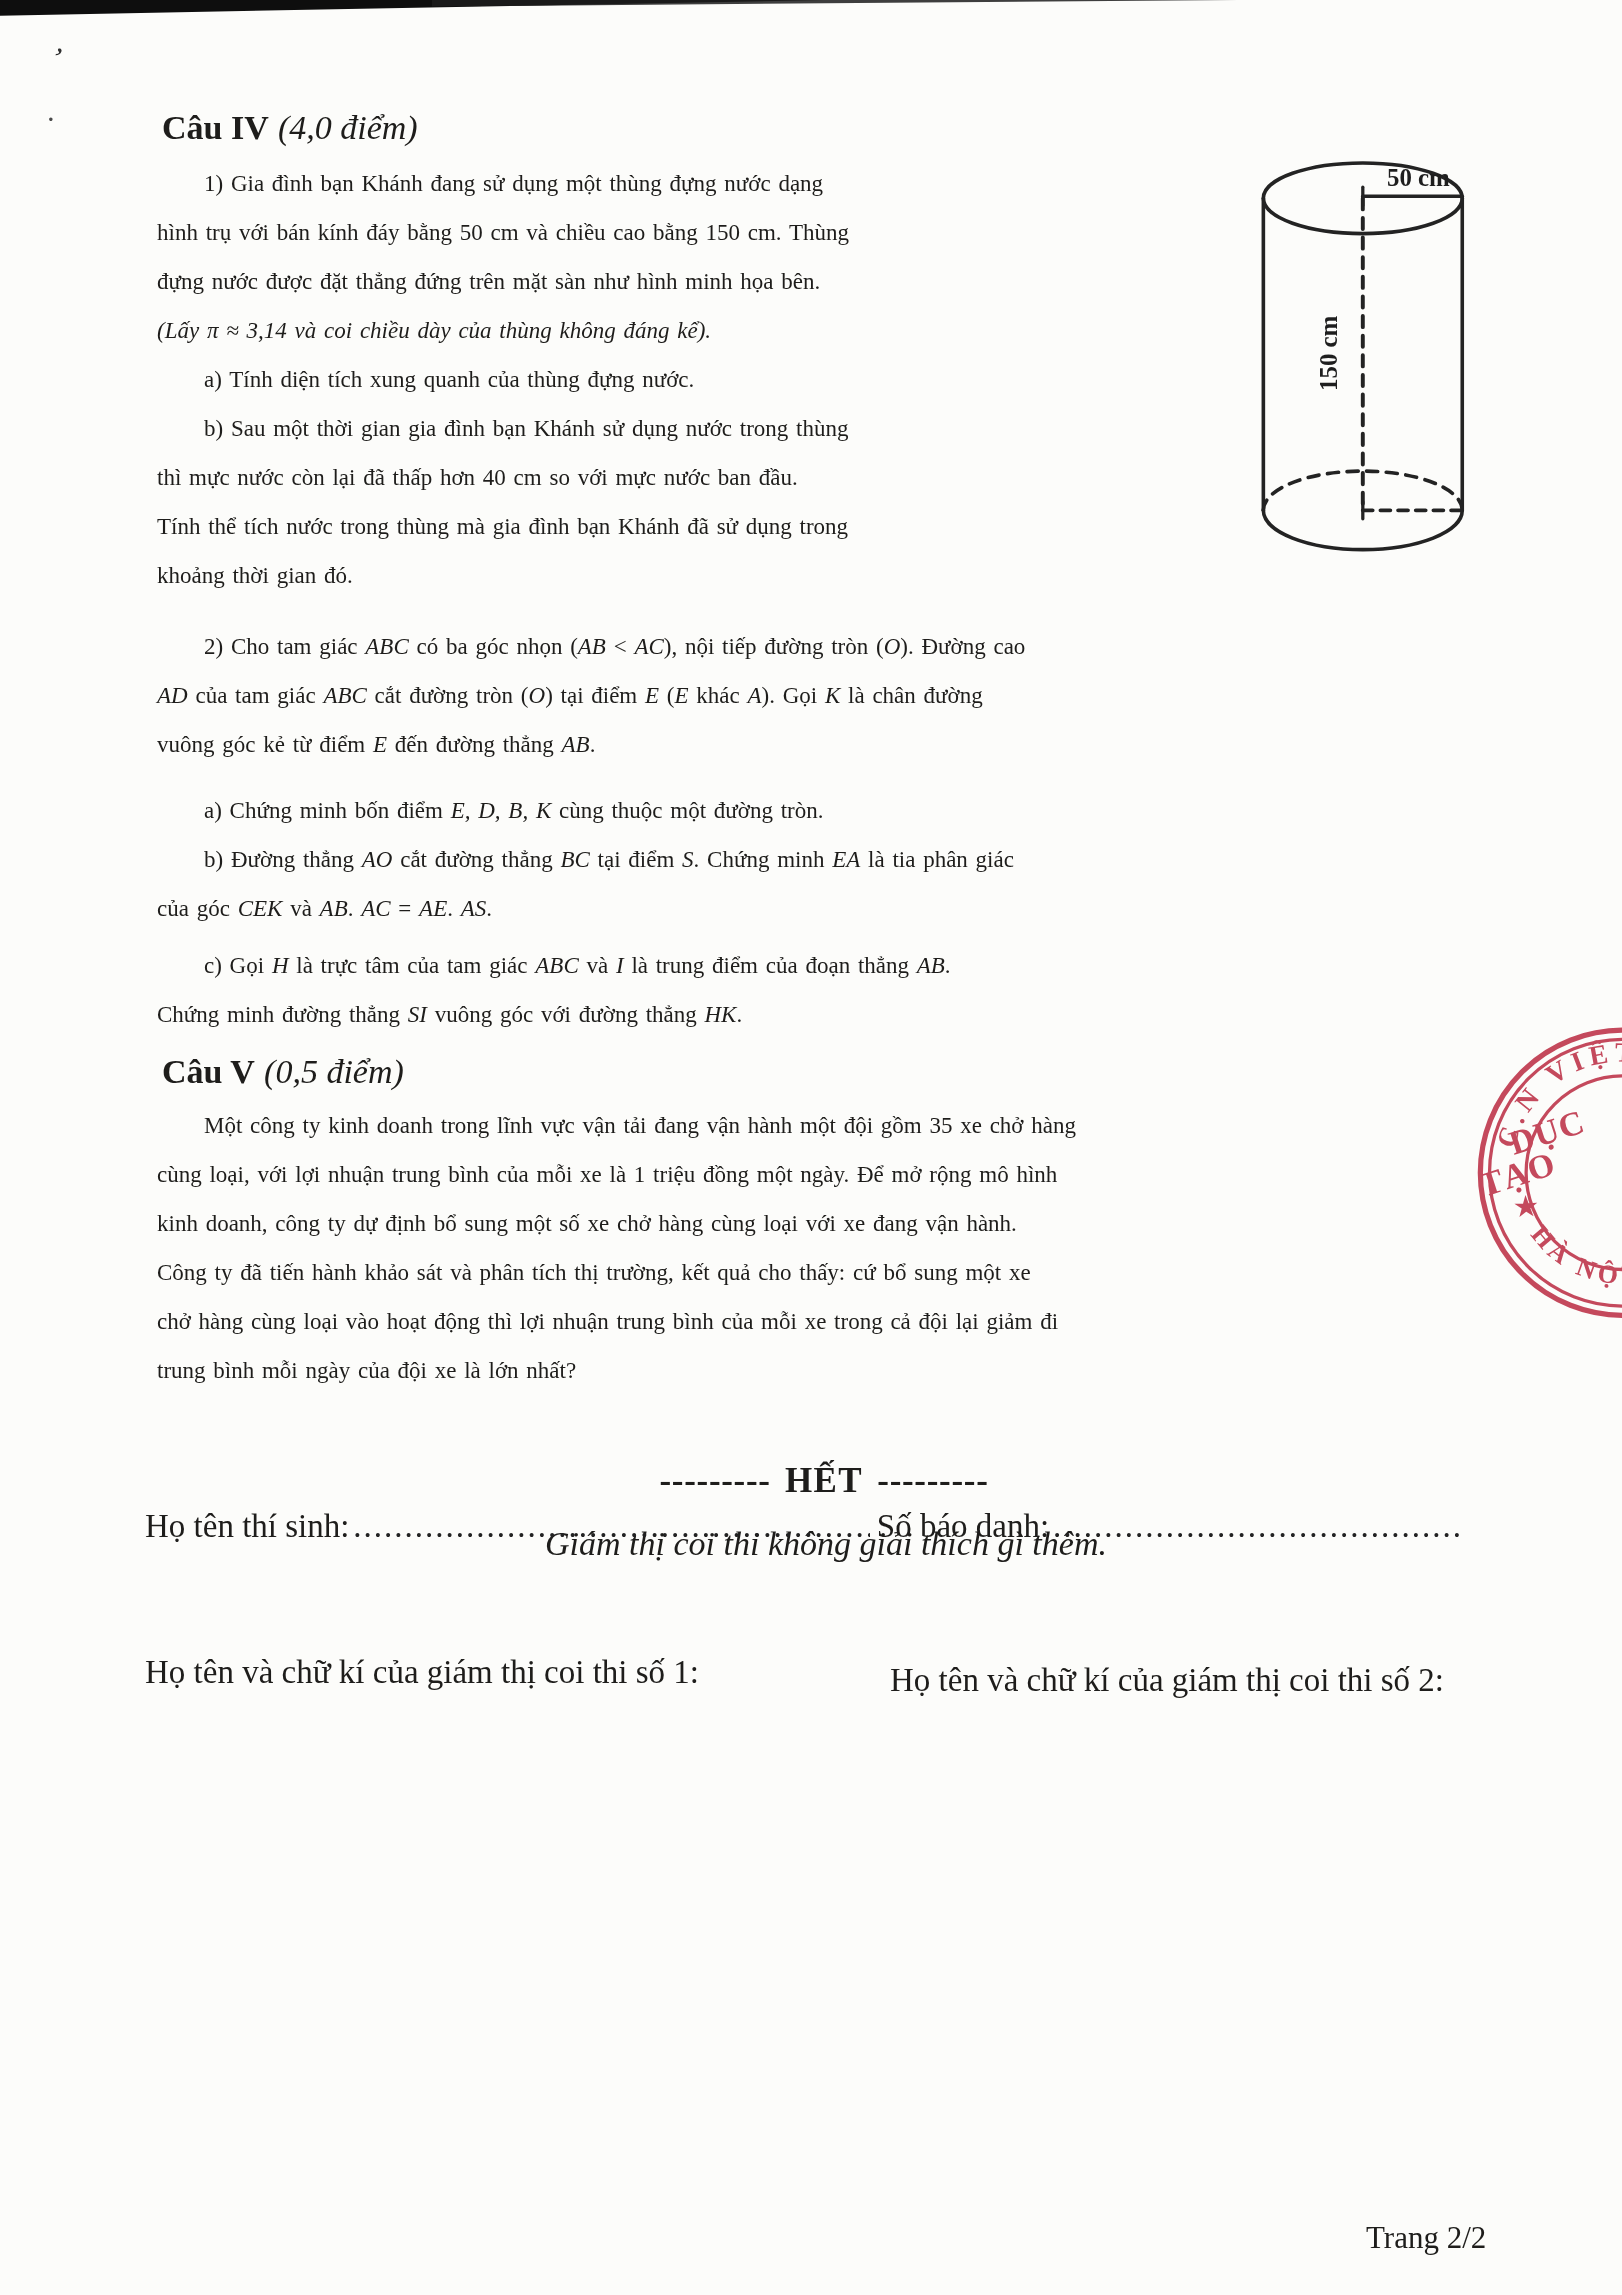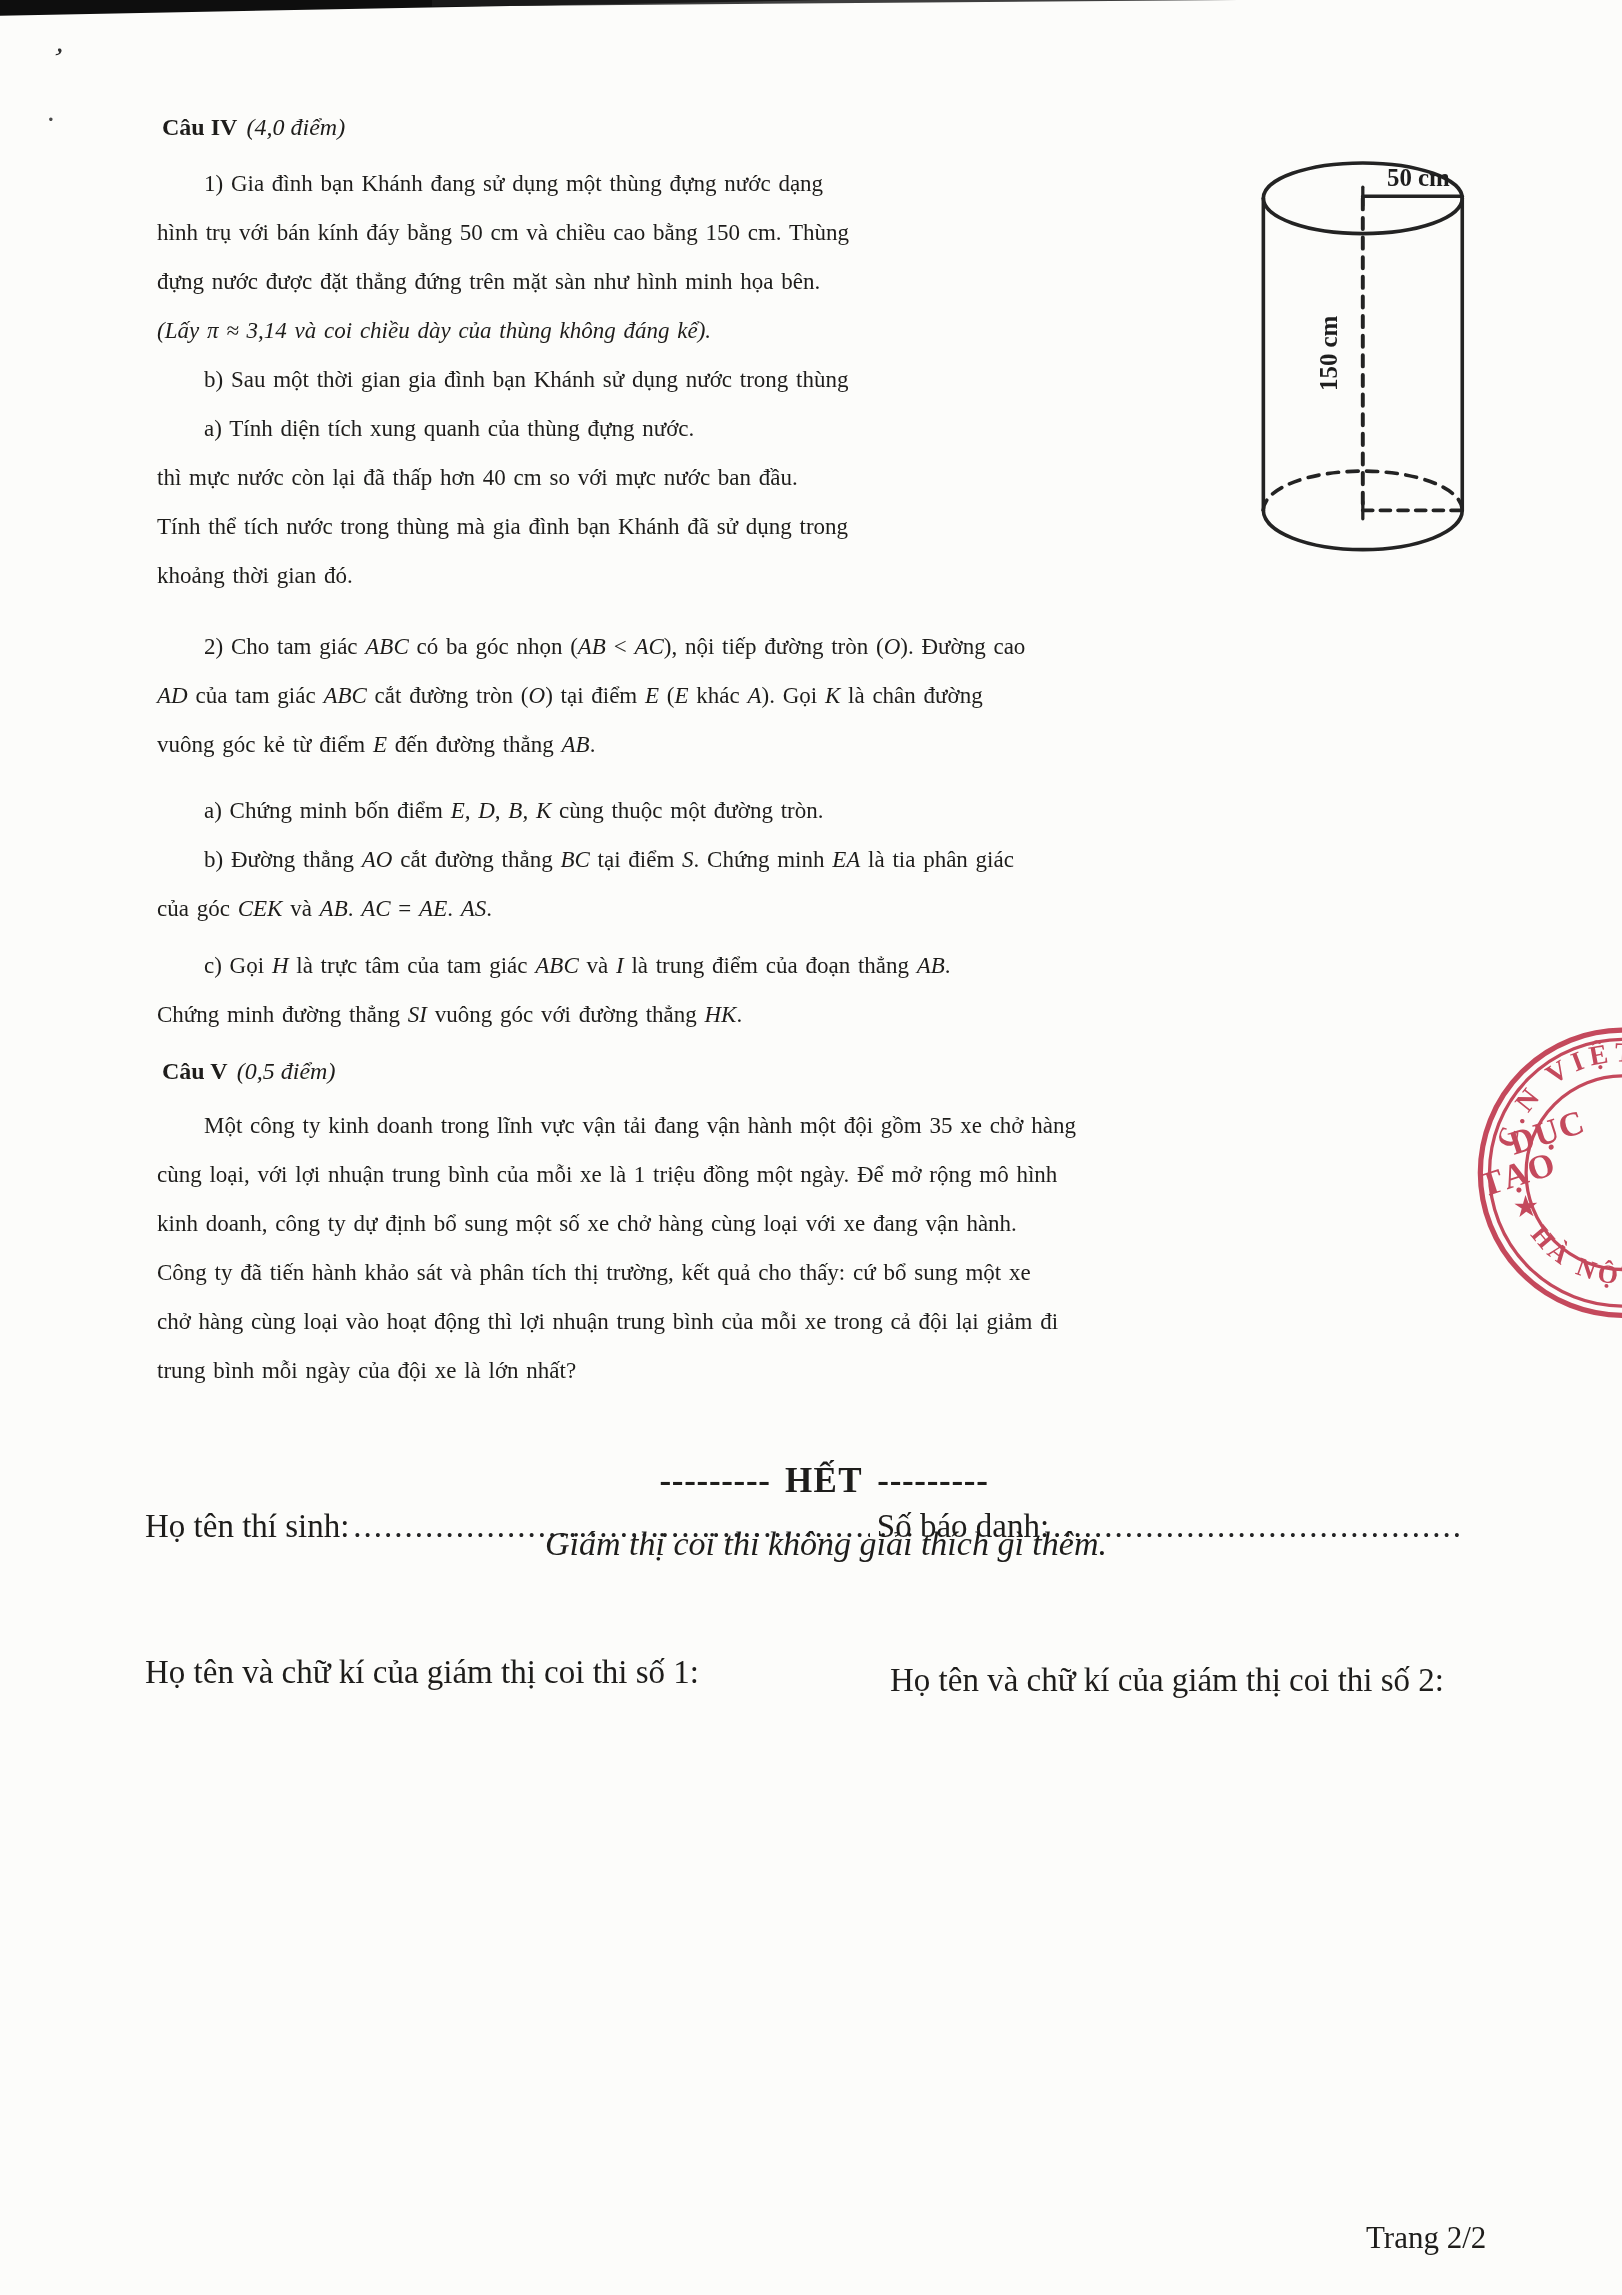--- a/index.html
+++ b/index.html
@@ -16,21 +16,21 @@
   .speck1{position:absolute;left:52px;top:41px;font-size:30px;color:#2f2f2f;transform:rotate(18deg);}
   .speck2{position:absolute;left:46px;top:103px;font-size:29px;color:#4a4a4a;}
 
   
   .tl{white-space:nowrap;height:49px;line-height:49px;font-size:23px;word-spacing:2px;}
   .ind{padding-left:47px;}
   .g1{margin-top:17px;}
   .g2{margin-top:7.9px;}
   .it{font-style:italic;}
 
-  .heading{position:absolute;height:49px;line-height:49px;font-size:24px;white-space:nowrap;}
+  .heading{position:absolute;height:49px;line-height:49px;font-size:34px;white-space:nowrap;}
   .heading .ttl{font-weight:bold;}
   .heading .pts{font-style:italic;margin-left:9.2px;}
 
   #part1{position:absolute;left:157px;top:159px;}
   #part2{position:absolute;left:157px;top:622px;}
   #part3{position:absolute;left:157px;top:1101px;}
   #cau4-heading{left:162px;top:103px;}
   #cau5-heading{left:162px;top:1047px;}
 
   #figure{position:absolute;left:1247px;top:157px;width:229px;height:409px;}
@@ -65,22 +65,22 @@
 
   <div class="heading" id="cau4-heading">
     <span class="ttl">Câu IV</span><span class="pts">(4,0 điểm)</span>
   </div>
 
   <div id="part1">
       <div class="tl ind"><span>1) Gia đình bạn Khánh đang sử dụng một thùng đựng nước dạng</span></div>
       <div class="tl"><span>hình trụ với bán kính đáy bằng 50 cm và chiều cao bằng 150 cm. Thùng</span></div>
       <div class="tl"><span>đựng nước được đặt thẳng đứng trên mặt sàn như hình minh họa bên.</span></div>
       <div class="tl"><span class="it">(Lấy </span><span class="it">π ≈ 3,14</span><span class="it"> và coi chiều dày của thùng không đáng kể).</span></div>
+      <div class="tl ind"><span>a) Tính diện tích xung quanh của thùng đựng nước.</span></div>
       <div class="tl ind"><span>b) Sau một thời gian gia đình bạn Khánh sử dụng nước trong thùng</span></div>
-      <div class="tl ind"><span>a) Tính diện tích xung quanh của thùng đựng nước.</span></div>
       <div class="tl"><span>thì mực nước còn lại đã thấp hơn 40 cm so với mực nước ban đầu.</span></div>
       <div class="tl"><span>Tính thể tích nước trong thùng mà gia đình bạn Khánh đã sử dụng trong</span></div>
       <div class="tl"><span>khoảng thời gian đó.</span></div>
     </div>
 
   <svg id="figure" viewBox="0 0 350 625">
     <g stroke="#232323" fill="none" stroke-linecap="round">
 
       <line x1="25" y1="63" x2="25" y2="540" stroke-width="5.5"></line>
       <line x1="329" y1="63" x2="329" y2="540" stroke-width="5.5"></line>

